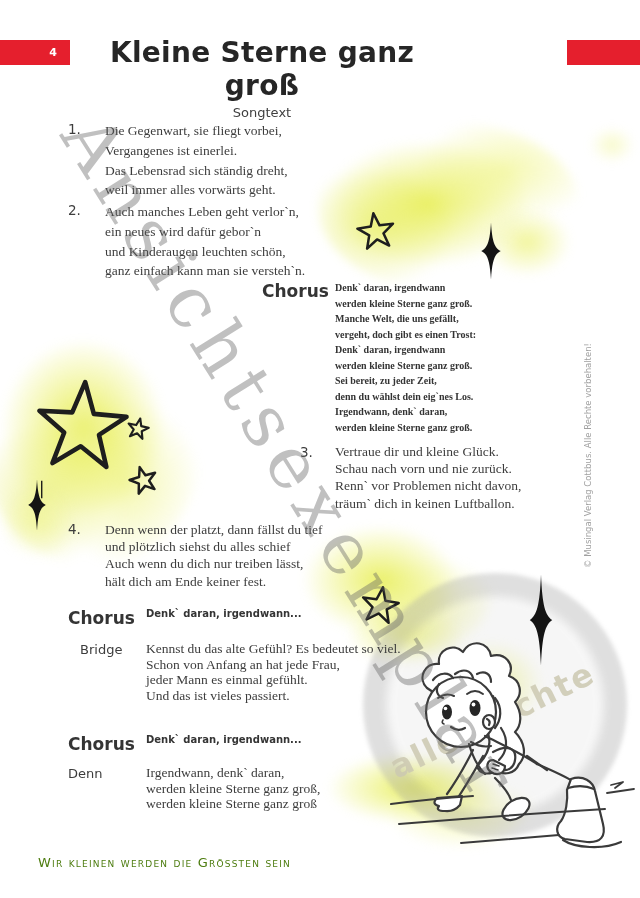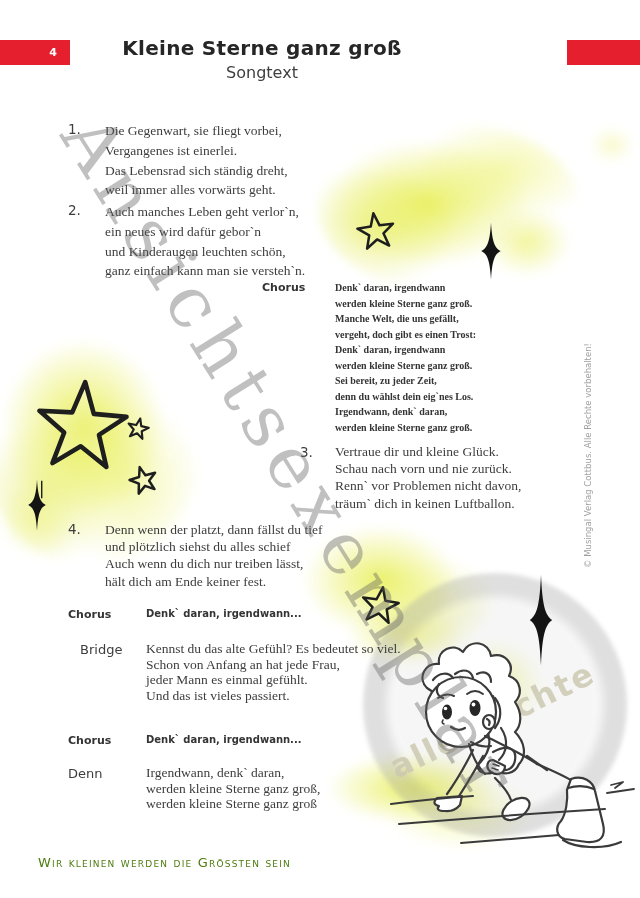--- a/index.html
+++ b/index.html
@@ -11,22 +11,22 @@
   }
   
   .red-tab{position:absolute;top:40px;height:25px;background:var(--accent,#e51f2d);z-index:2;}
   #tab-left{left:0;width:70px;}
   #tab-right{left:567px;width:73px;}
   #tab-left .pagenum{
     position:absolute;right:13px;top:0;line-height:25px;color:#fff;
     font-size:11px;font-weight:bold;
   }
   #header{position:absolute;left:82px;top:36px;width:360px;text-align:center;z-index:2;}
-  #title{font-size:20px;font-weight:bold;color:#262626;letter-spacing:.3px;}
-  #subtitle{font-size:16px;color:#3f3f3f;margin-top:3px;}
+  #title{font-size:28px;font-weight:bold;color:#262626;letter-spacing:.3px;}
+  #subtitle{font-size:13px;color:#3f3f3f;margin-top:3px;}
 
   
   .blob{position:absolute;border-radius:50%;filter:blur(5px);z-index:0;}
   .b1{left:318px;top:122px;width:262px;height:170px;
       background:radial-gradient(ellipse 55% 52% at 42% 48%,rgba(230,237,72,.82),rgba(230,237,72,0) 72%),
                  radial-gradient(ellipse 46% 42% at 72% 28%,rgba(242,246,150,.75),rgba(242,246,150,0) 75%),
                  radial-gradient(ellipse 40% 46% at 22% 62%,rgba(224,232,55,.5),rgba(224,232,55,0) 78%);}
   .b1b{left:468px;top:196px;width:118px;height:92px;
       background:radial-gradient(ellipse 50% 50% at 50% 50%,rgba(233,239,90,.6),rgba(233,239,90,0) 75%);}
   .b2{left:-18px;top:328px;width:220px;height:238px;
@@ -68,21 +68,21 @@
   
   .abs{position:absolute;z-index:2;}
   .vnum{font-size:13.5px;}
   .lines{font-size:13.5px;}
   .lines .line{white-space:nowrap;font-family:Liberation Serif, serif;}
   .lh20 .line{line-height:19.8px;}
   .lh17 .line{line-height:17.2px;}
   .lh15 .line{line-height:15.5px;}
   .bold, .bold .line{font-weight:bold;color:#343434;font-size:10px;}
   .label{font-size:13px;}
-  .label.bold{font-size:11px;text-align:center;}
+  .label.bold{font-size:17px;text-align:center;}
 
   
   .star,.sparkle{position:absolute;z-index:2;}
 
   
   #footer{position:absolute;left:38px;top:855px;z-index:2;
       font-variant:small-caps;font-size:13px;letter-spacing:1.2px;color:#4d7c0f;}
   #copyright{position:absolute;left:583px;top:568px;z-index:2;
       font-size:8.5px;color:#a0a0a0;white-space:nowrap;
       transform:rotate(-90deg);transform-origin:0 0;}

